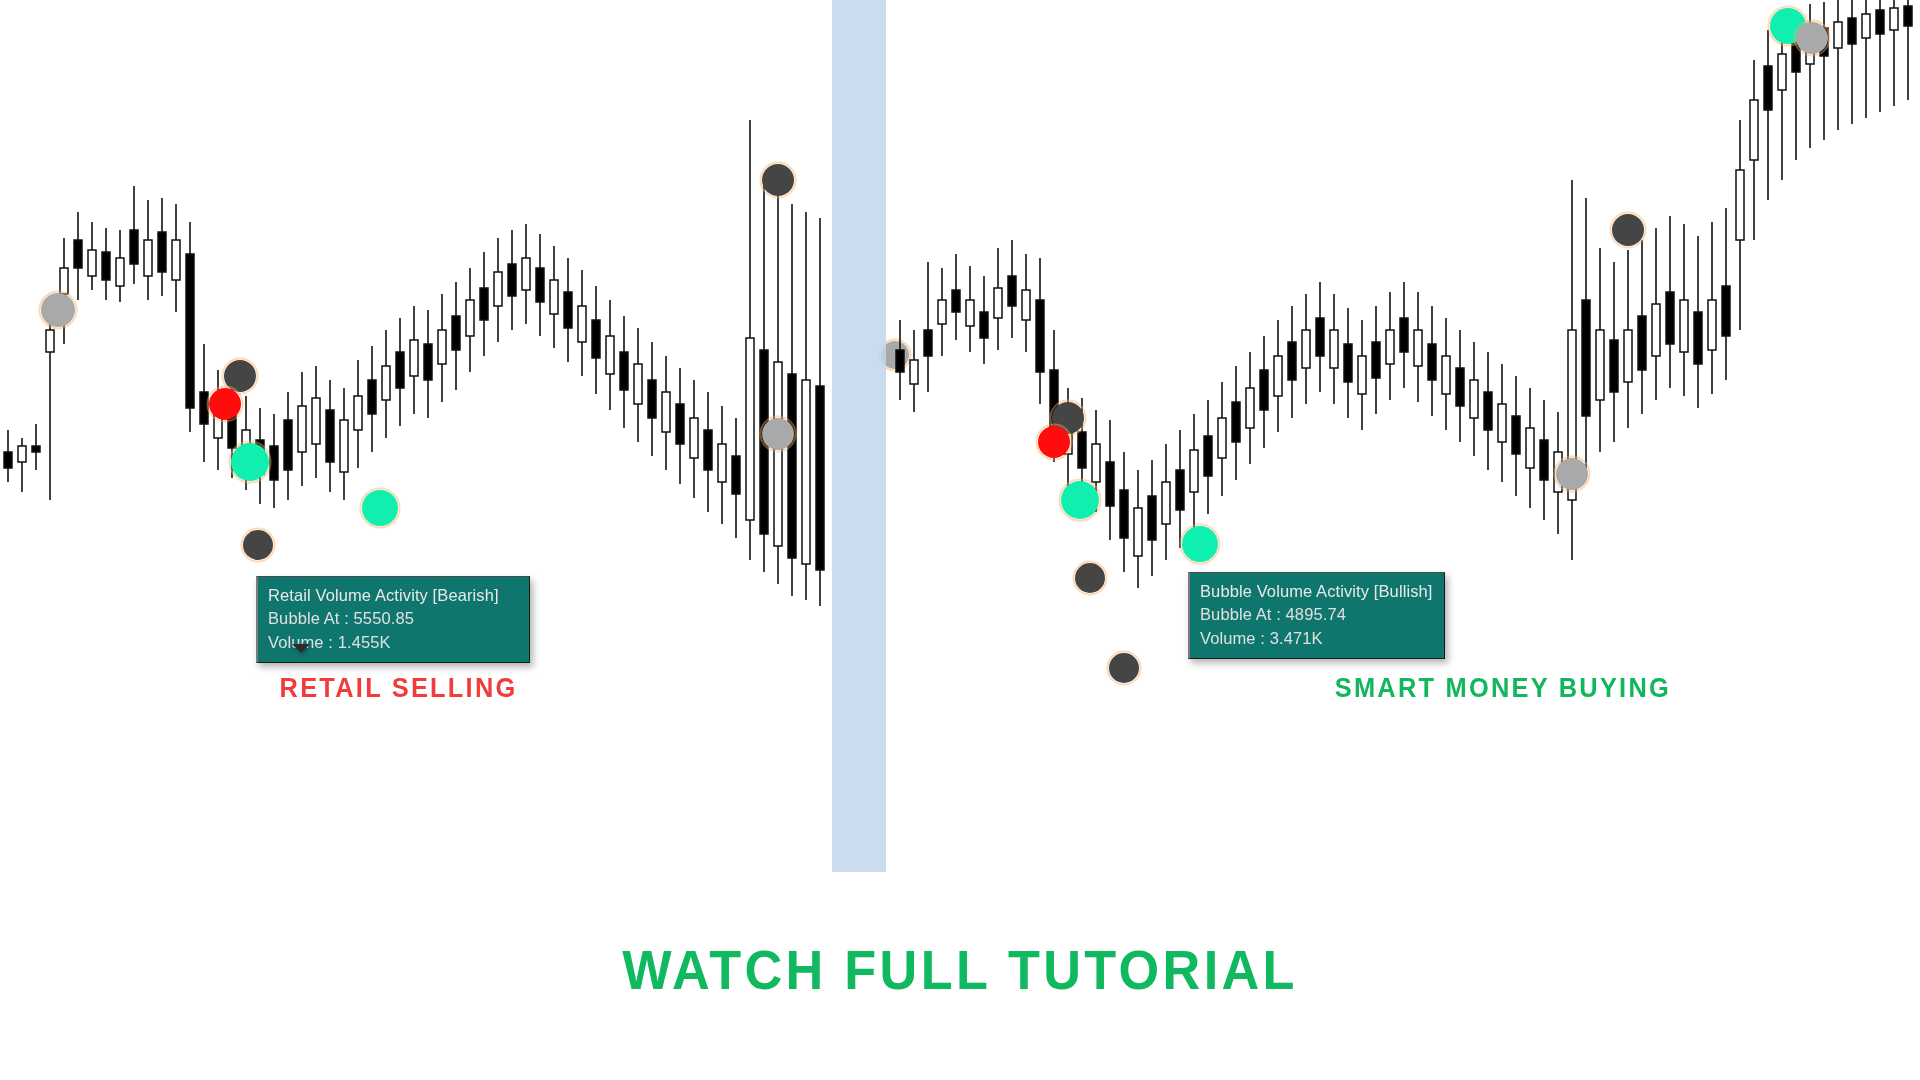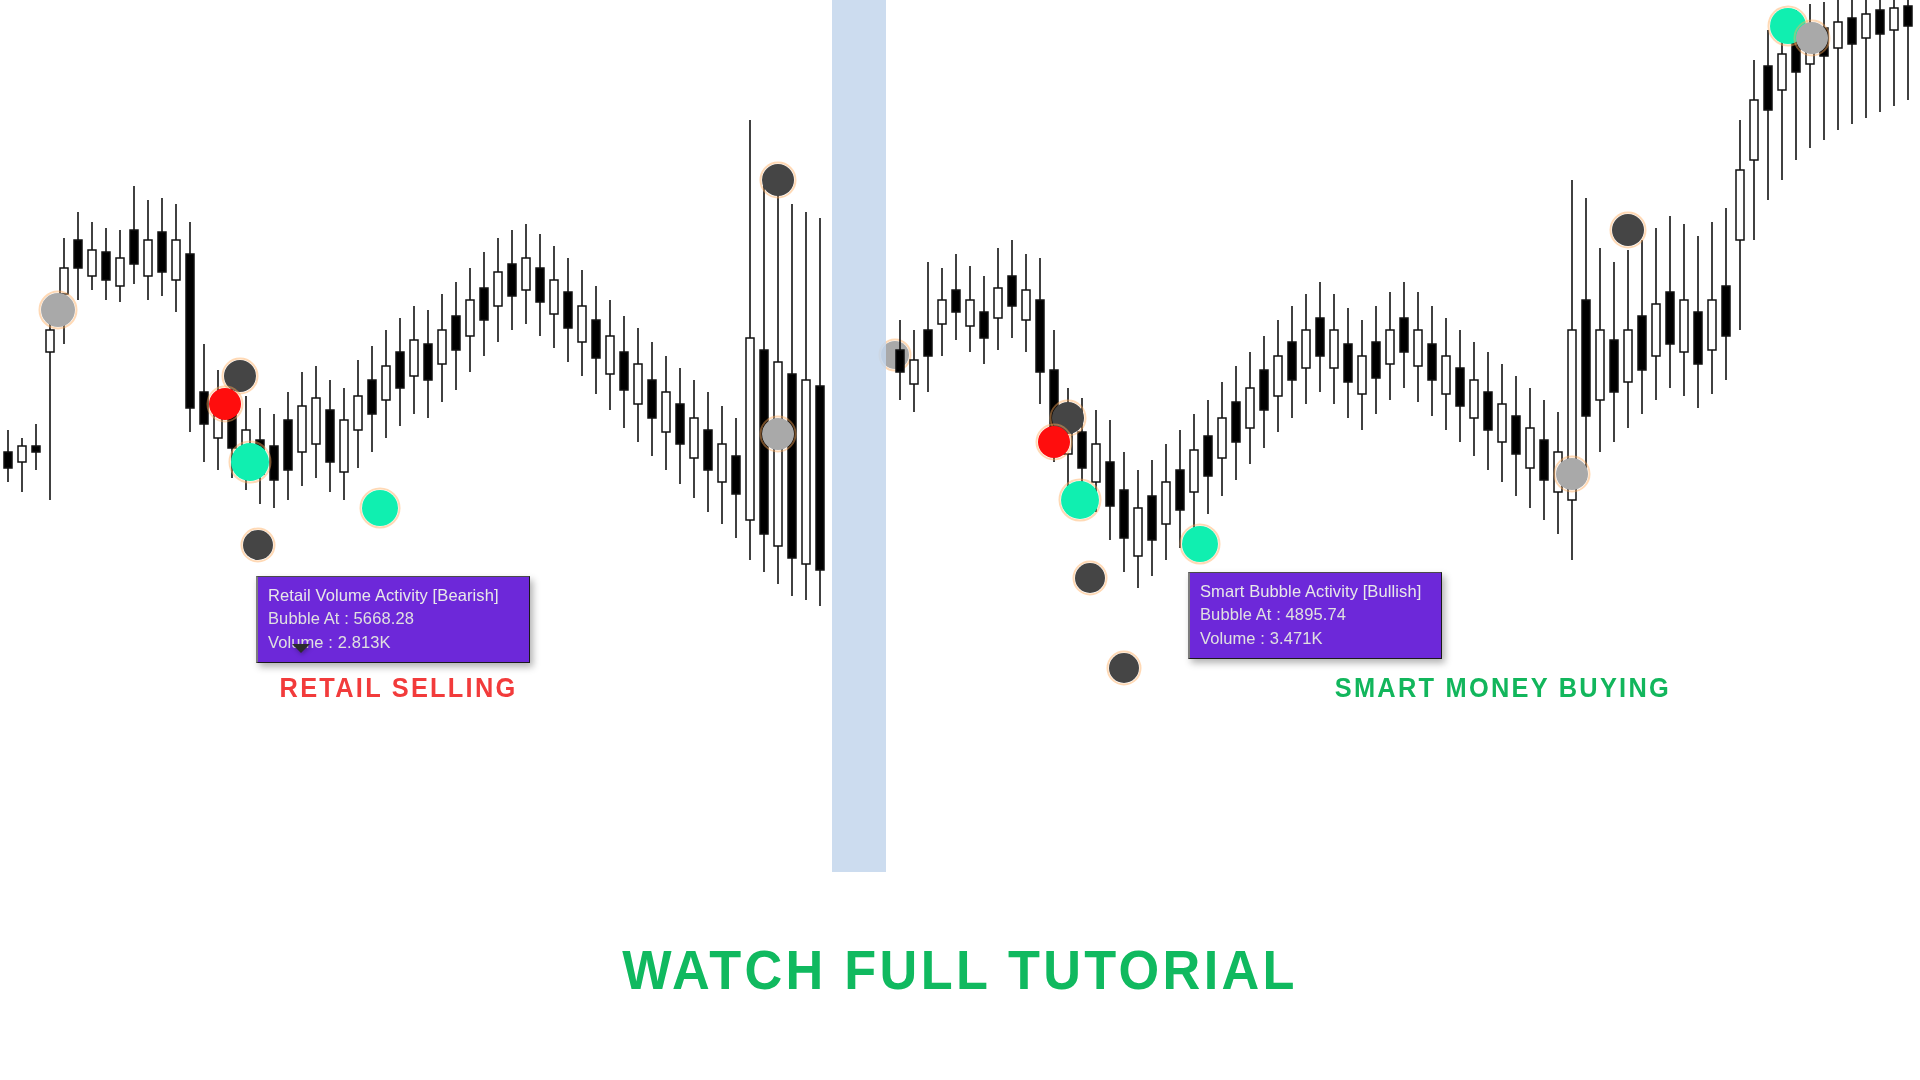--- a/index.html
+++ b/index.html
@@ -38,21 +38,21 @@
   .divider-band {
     position: absolute;
     background: #c3d6ec;
     opacity: 0.85;
     pointer-events: none;
   }
 
   
   .tooltip {
     position: absolute;
-    background: #6d28d9;
+    background: #0f766e;
     border-left: 2px solid #7d7d7d;
     border-top: 1px solid #4a4a4a;
     border-right: 1px solid #1a1a1a;
     border-bottom: 1px solid #1a1a1a;
     box-shadow: 3px 4px 7px rgba(0,0,0,0.30);
     padding: 7px 12px 8px 10px;
     box-sizing: border-box;
     color: #e2e2e2;
     font-family: "Liberation Sans", sans-serif;
     font-size: 16.5px;
@@ -424,27 +424,27 @@
         <circle cx="1788" cy="26" r="18" fill="#10efb0"></circle>
         <circle cx="1812" cy="38" r="17.5" fill="none" stroke="rgba(255,170,90,0.45)" stroke-width="2"></circle>
         <circle cx="1812" cy="38" r="16" fill="#a9a9a9"></circle>
       </g>
     </svg>
 
   <div class="divider-band" id="divider" style="left: 832px; top: 0px; width: 54px; height: 872px; background: rgb(195, 214, 236);"></div>
 
   <div class="tooltip" id="tip-0" style="left: 256px; top: 576px; min-width: 274px;">
     <span class="t-line t-title">Retail Volume Activity [Bearish]</span>
-    <span class="t-line t-row">Bubble At : 5668.28</span>
-    <span class="t-line t-row">Volume : 2.813K</span>
+    <span class="t-line t-row">Bubble At : 5550.85</span>
+    <span class="t-line t-row">Volume : 1.455K</span>
   </div>
   <div class="tooltip-pointer" id="tip-0-ptr" style="left: 292px; top: 644px;"></div>
 
   <div class="tooltip" id="tip-1" style="left: 1188px; top: 572px; min-width: 254px;">
-    <span class="t-line t-title">Smart Bubble Activity [Bullish]</span>
+    <span class="t-line t-title">Bubble Volume Activity [Bullish]</span>
     <span class="t-line t-row">Bubble At : 4895.74</span>
     <span class="t-line t-row">Volume : 3.471K</span>
   </div>
 
   <div class="annot annot-left">RETAIL SELLING</div>
 
   <div class="annot annot-right">SMART MONEY BUYING</div>
 
   <div class="cta">WATCH FULL TUTORIAL</div>
 

